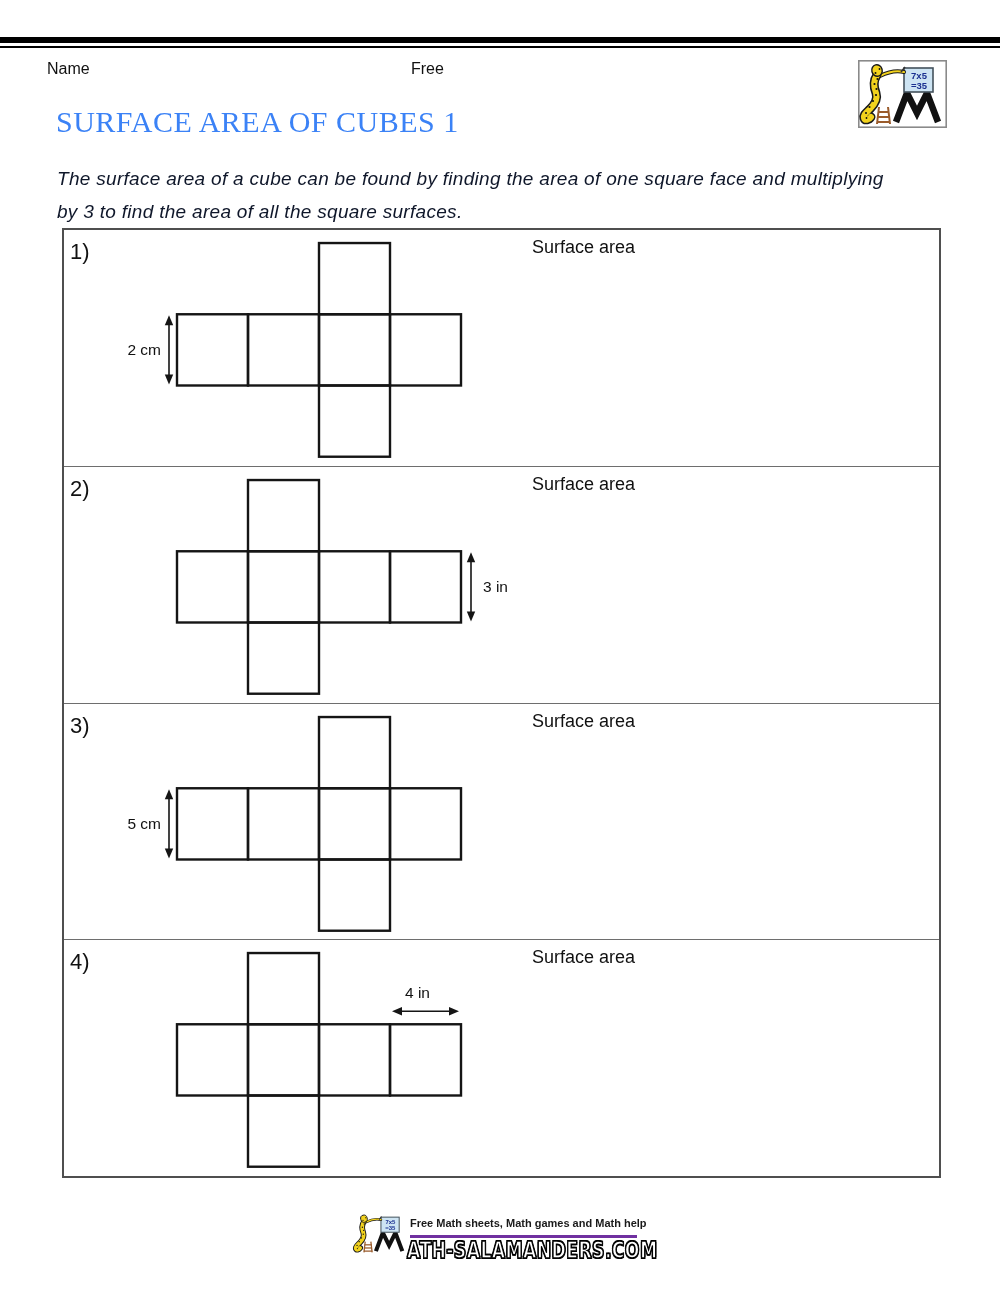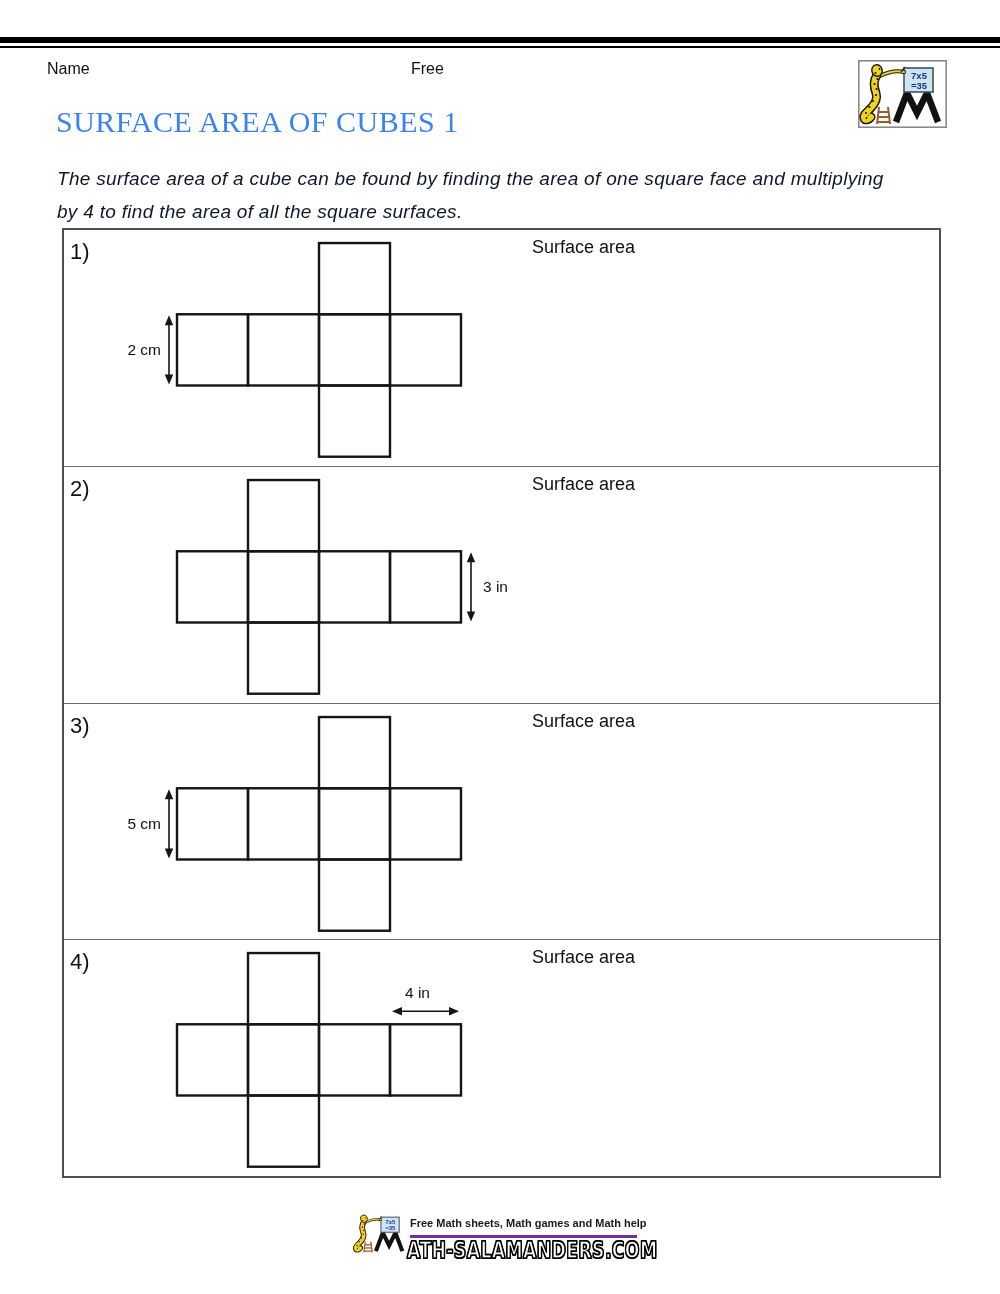--- a/index.html
+++ b/index.html
@@ -80,21 +80,21 @@
           <circle cx="8" cy="53" r="1"></circle>
           <circle cx="8.5" cy="58" r="0.9"></circle>
       </g>
     </g>
   </g>
 </svg>
 
 <div class="page-title">SURFACE AREA OF CUBES 1</div>
 <div class="instructions">
   <div>The surface area of a cube can be found by finding the area of one square face and multiplying</div>
-  <div>by 4 to find the area of all the square surfaces.</div>
+  <div>by 3 to find the area of all the square surfaces.</div>
 </div>
 
 <div class="wtable">
   <div class="prow">
     <svg class="net-svg" viewBox="0 0 875 235" preserveAspectRatio="none">
         <rect x="255" y="13" width="71" height="71" fill="none" stroke="#151515" stroke-width="2.4"></rect>
         <rect x="255" y="155" width="71" height="71" fill="none" stroke="#151515" stroke-width="2.4"></rect>
         <rect x="113" y="84" width="71" height="71" fill="none" stroke="#151515" stroke-width="2.4"></rect>
         <rect x="184" y="84" width="71" height="71" fill="none" stroke="#151515" stroke-width="2.4"></rect>
         <rect x="255" y="84" width="71" height="71" fill="none" stroke="#151515" stroke-width="2.4"></rect>

